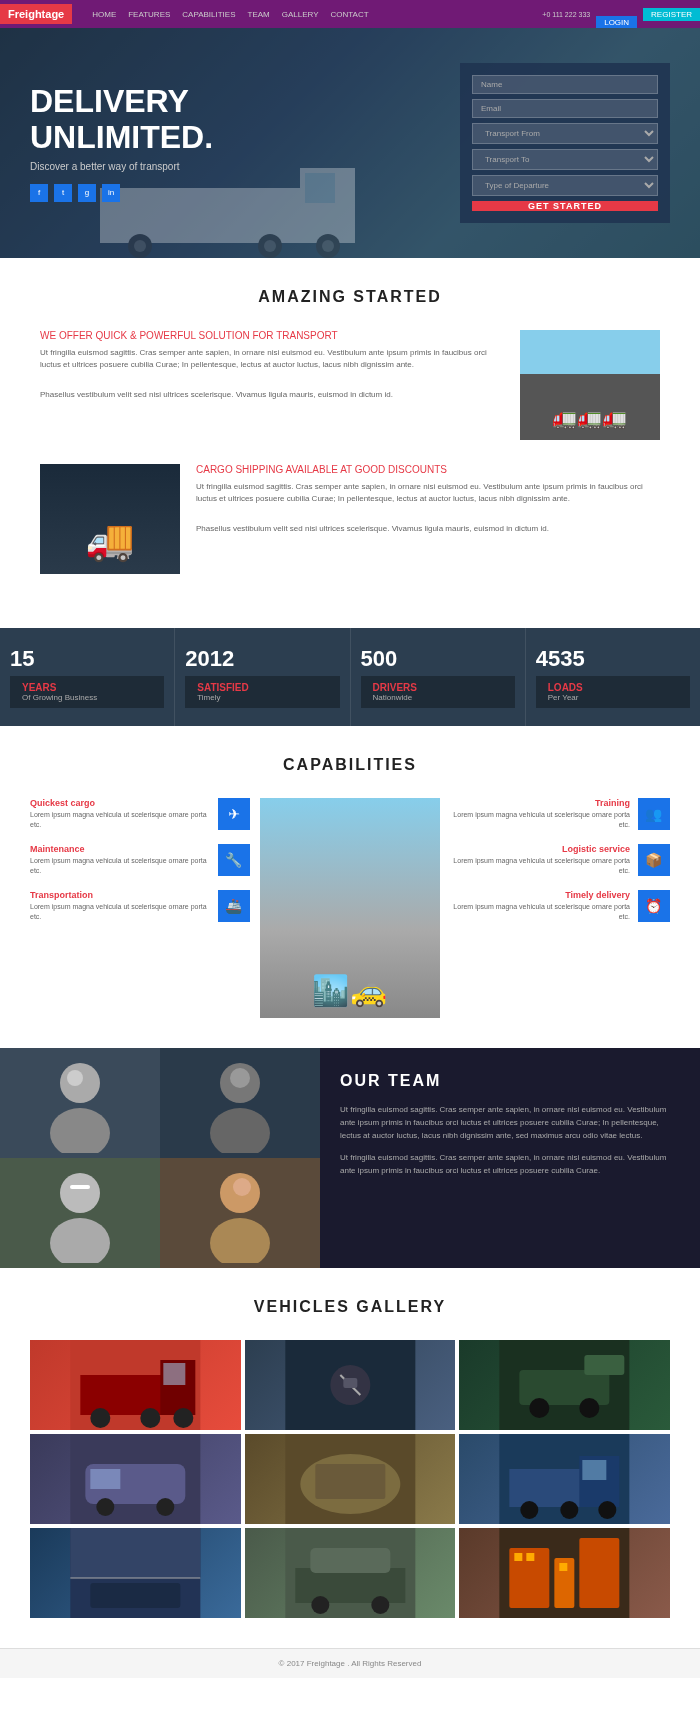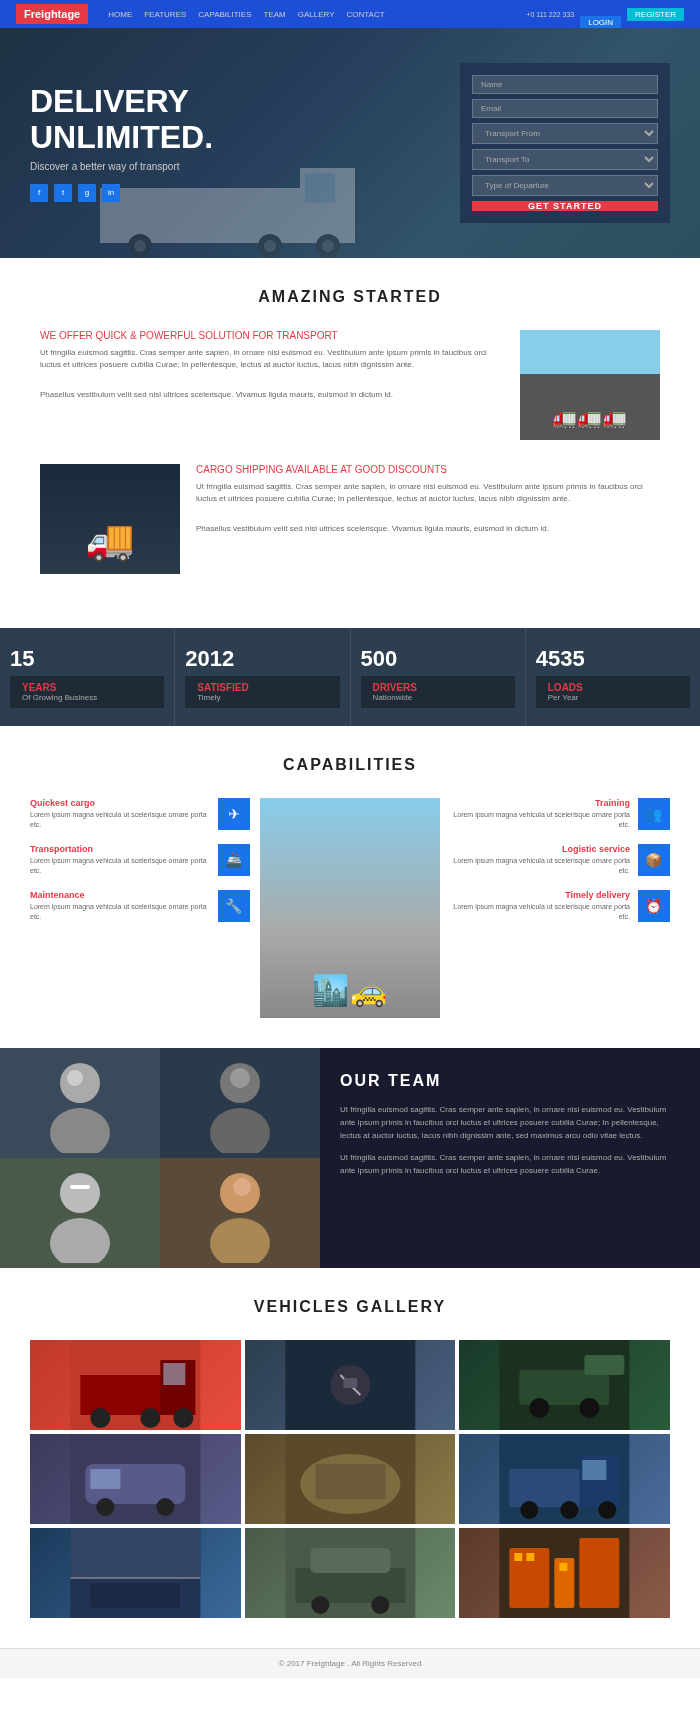--- a/index.html
+++ b/index.html
@@ -1,23 +1,23 @@
 <!DOCTYPE html>
 <html><head>
   <meta charset="utf-8">
   <style>
     * { margin: 0; padding: 0; box-sizing: border-box; }
     body { font-family: Arial, sans-serif; width: 700px; background: #fff; }
 
     
     nav {
-      background: #1d4ed8;
+      background: #701a75;
       display: flex;
       align-items: center;
-      padding: 0 16px;
+      padding: 0 0;
       height: 28px;
       font-size: 9px;
       color: #ccc;
     }
     .nav-logo {
       background: #e63946;
       color: #fff;
       font-weight: bold;
       padding: 4px 8px;
       font-size: 11px;
@@ -532,31 +532,31 @@
     <div class="cap-left">
       <div class="cap-item">
         <div class="cap-text">
           <div class="cap-heading">Quickest cargo</div>
           <div class="cap-body">Lorem ipsum magna vehicula ut scelerisque ornare porta etc.</div>
         </div>
         <div class="cap-icon">✈</div>
       </div>
       <div class="cap-item">
         <div class="cap-text">
+          <div class="cap-heading">Maintenance</div>
+          <div class="cap-body">Lorem ipsum magna vehicula ut scelerisque ornare porta etc.</div>
+        </div>
+        <div class="cap-icon">🔧</div>
+      </div>
+      <div class="cap-item">
+        <div class="cap-text">
           <div class="cap-heading">Transportation</div>
           <div class="cap-body">Lorem ipsum magna vehicula ut scelerisque ornare porta etc.</div>
         </div>
         <div class="cap-icon">🚢</div>
-      </div>
-      <div class="cap-item">
-        <div class="cap-text">
-          <div class="cap-heading">Maintenance</div>
-          <div class="cap-body">Lorem ipsum magna vehicula ut scelerisque ornare porta etc.</div>
-        </div>
-        <div class="cap-icon">🔧</div>
       </div>
     </div>
 
     <div class="cap-center">
       <div class="city-img"></div>
     </div>
 
     <div class="cap-right">
       <div class="cap-item cap-item-right">
         <div class="cap-icon">👥</div>

